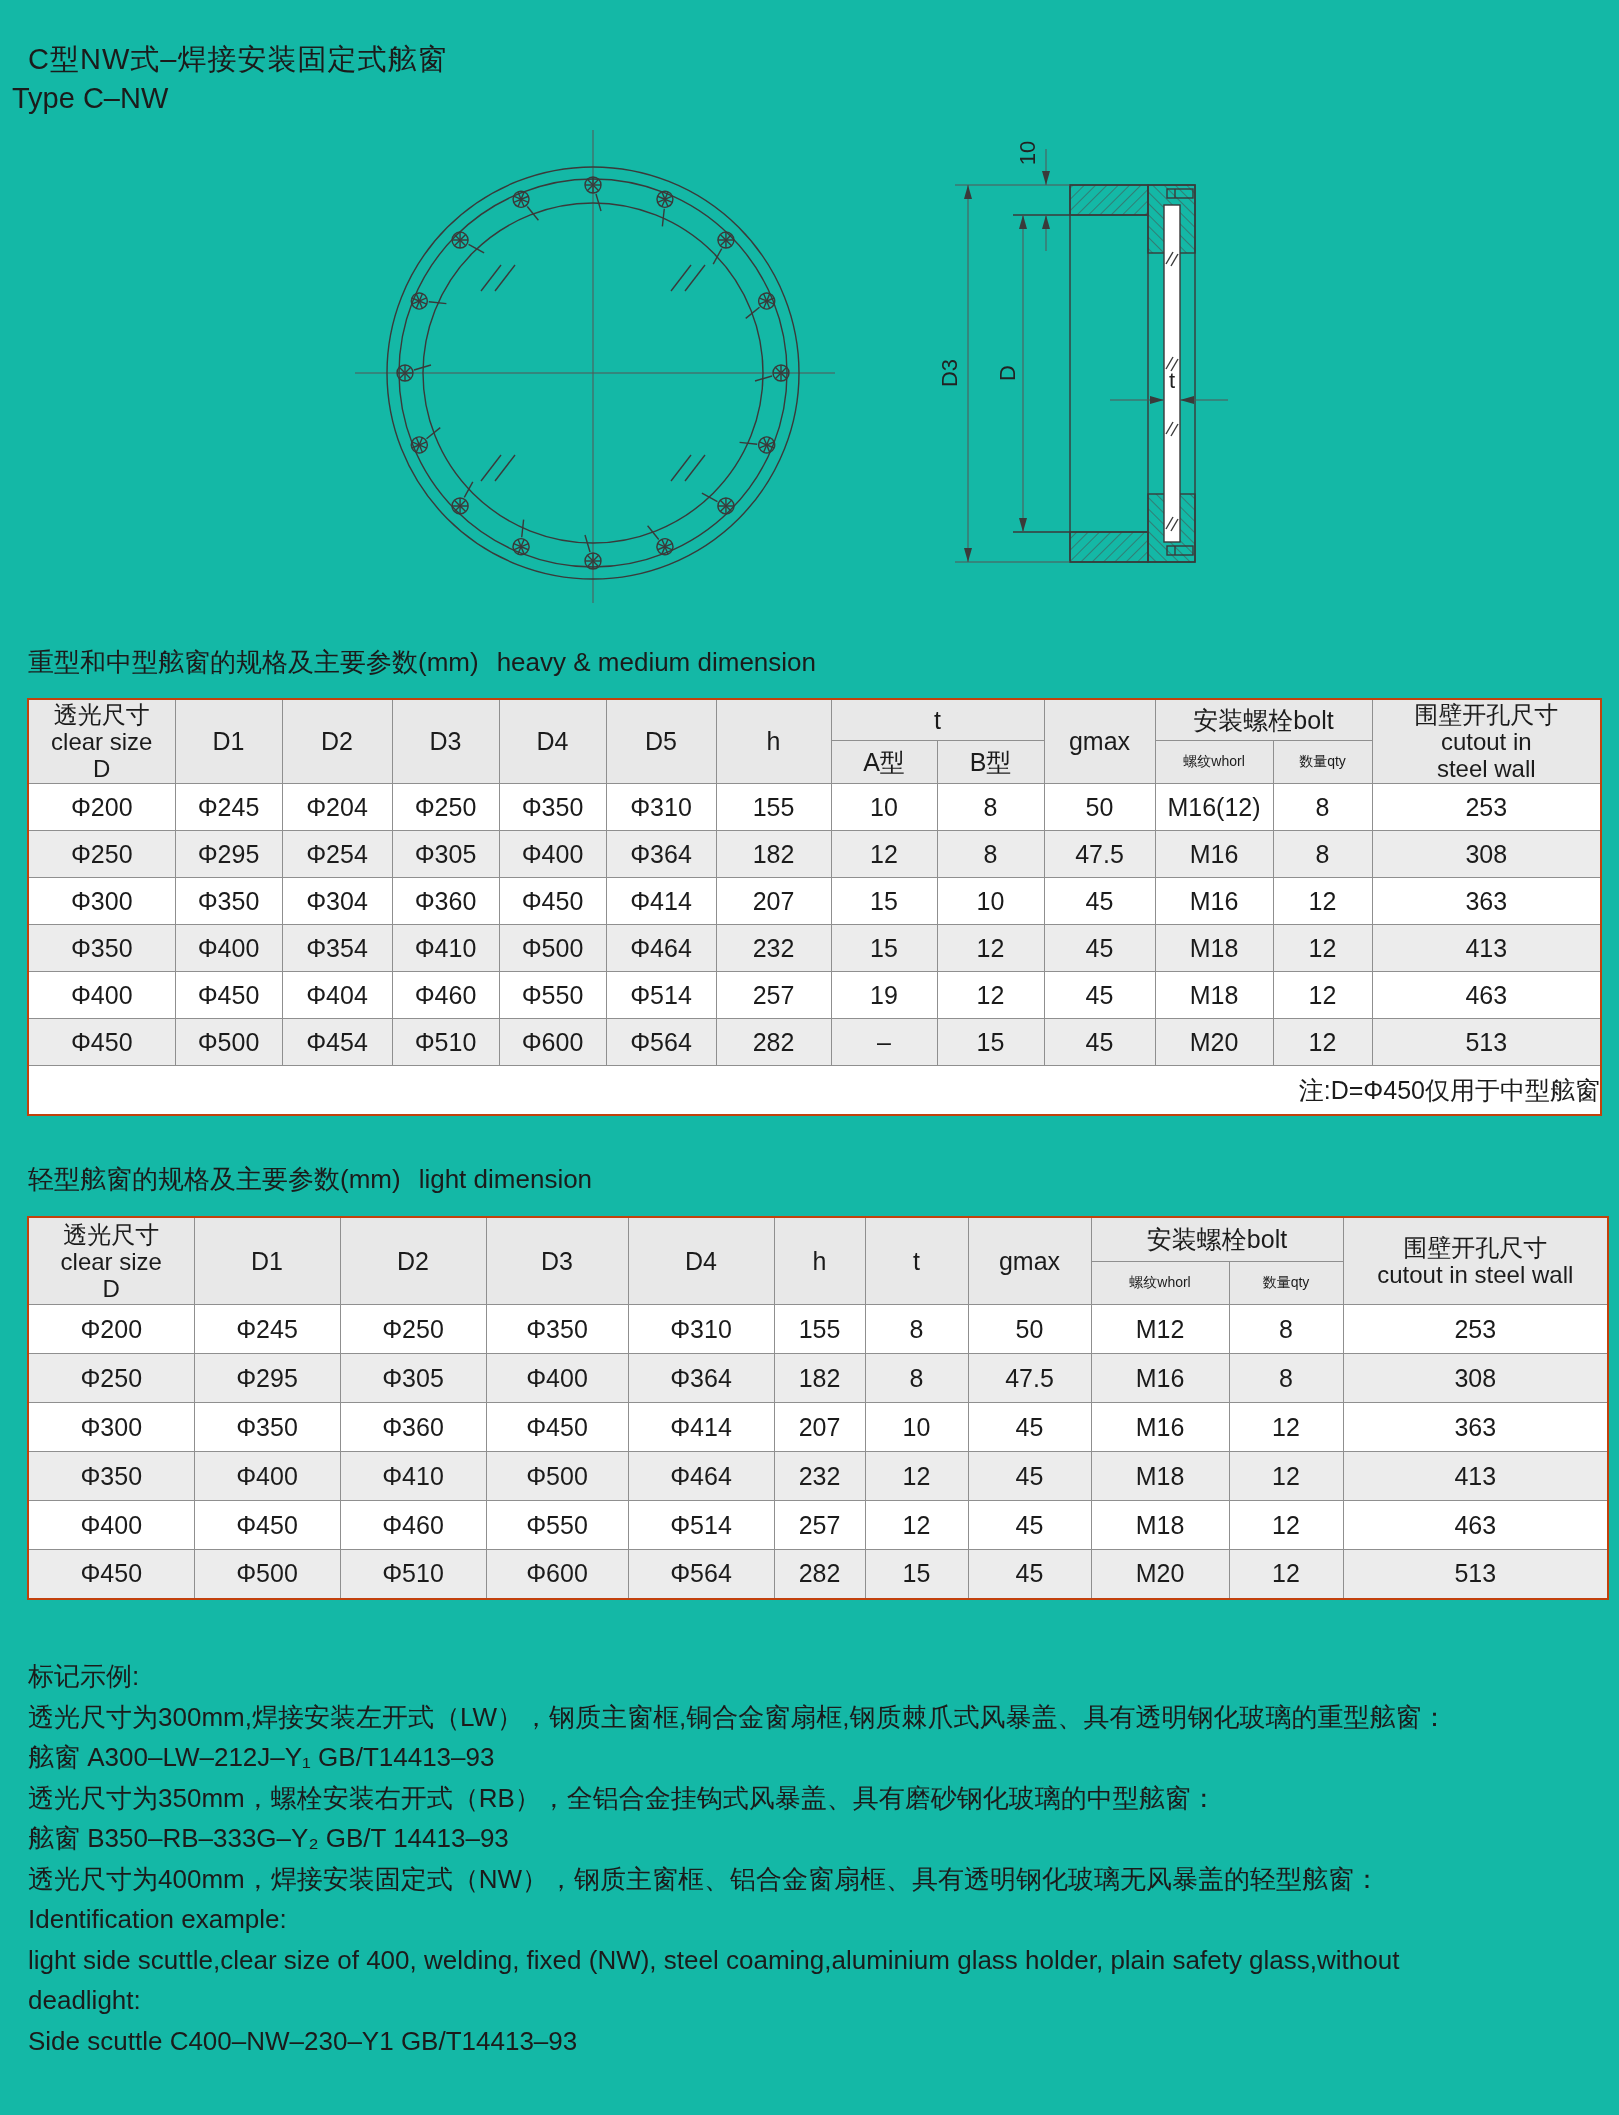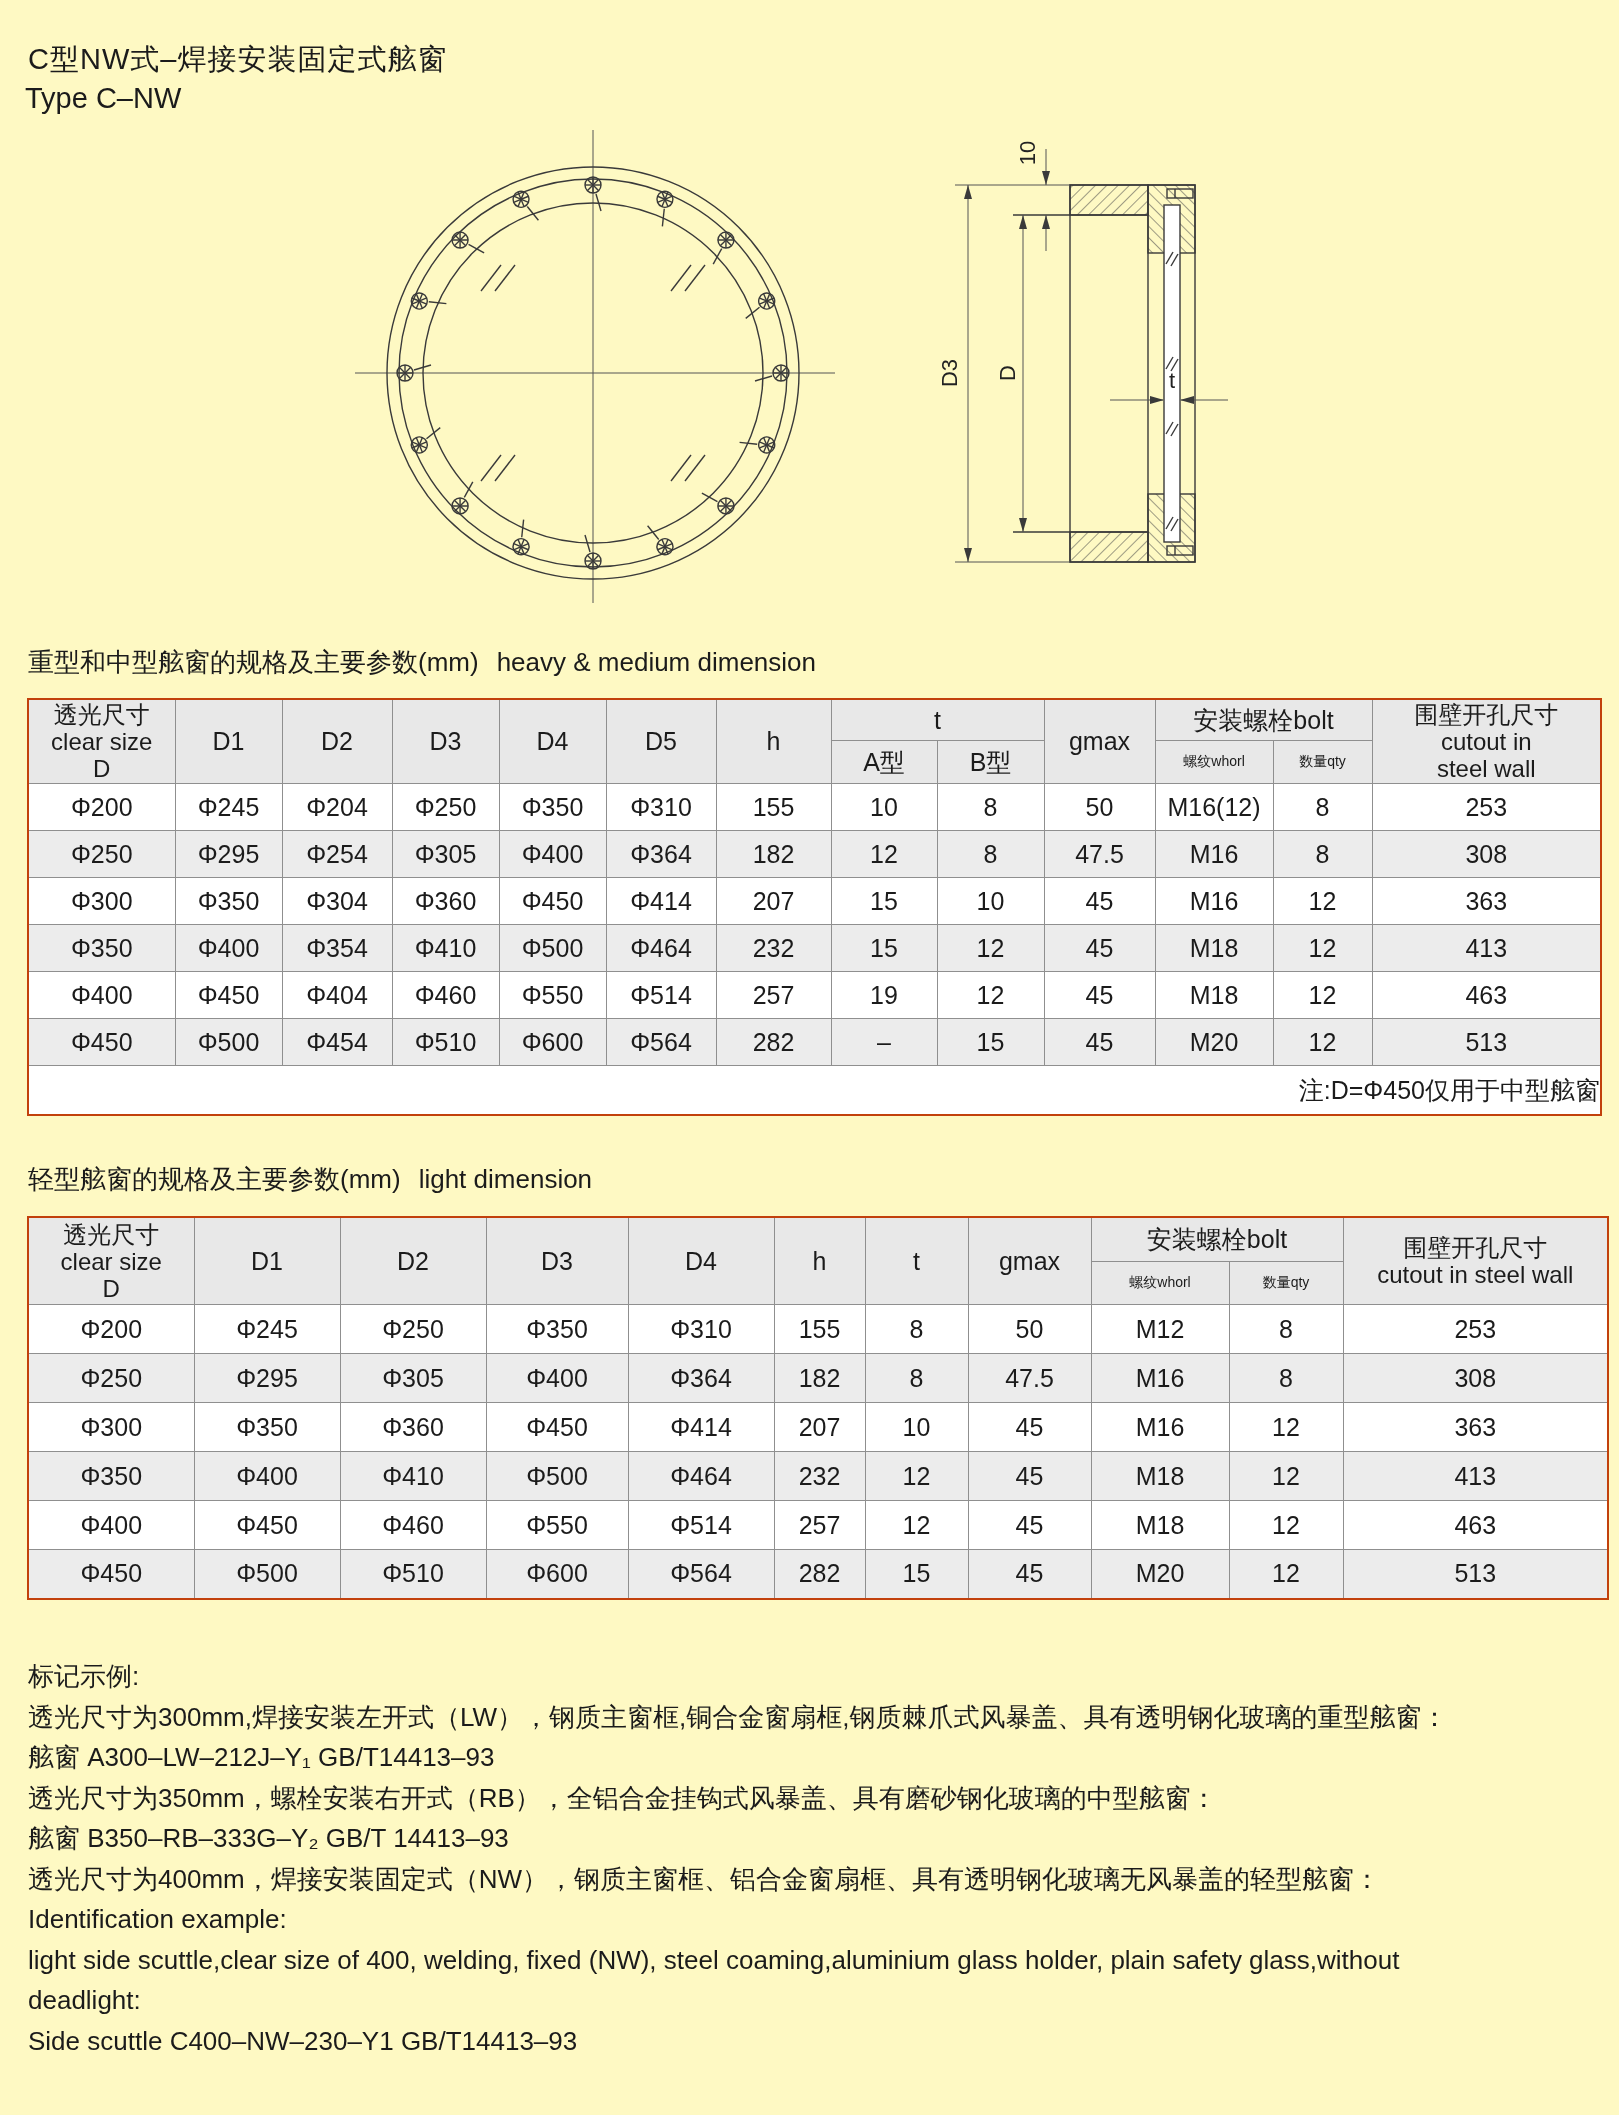--- a/index.html
+++ b/index.html
@@ -1,21 +1,21 @@
 <!DOCTYPE html>
 <html><head>
 <meta charset="utf-8">
 <style>
   html,body { margin:0; padding:0; background:#fff; }
   #page {
-    position:relative; width:1619px; height:2115px; background:#fef9c3;
+    position:relative; width:1619px; height:2115px; background:#14b8a6;
     font-family:"Liberation Sans", sans-serif; color:#1b1b1b; overflow:hidden;
   }
   .doc-title   { position:absolute; left:28px; top:40px;  font-size:29px; letter-spacing:1px; }
-  .doc-subtitle{ position:absolute; left:25px; top:82px;  font-size:29px; }
+  .doc-subtitle{ position:absolute; left:12px; top:82px;  font-size:29px; }
 
   .drawing-wrap{ position:absolute; left:270px; top:105px; width:1000px; height:500px; }
   svg .ln   { stroke:#3a3a3a; stroke-width:1.4; fill:none; }
   svg .thin { stroke:#555;    stroke-width:1;   fill:none; }
   svg .arr  { fill:#3a3a3a; stroke:none; }
   svg text.dim { font-family:"Liberation Sans",sans-serif; font-size:22px; fill:#222; }
 
   .tbl-title { position:absolute; font-size:26px; }
   .tbl-title .zh { margin-right:18px;text-align:center; }
   #heavy-title { left:28px; top:645px; }

